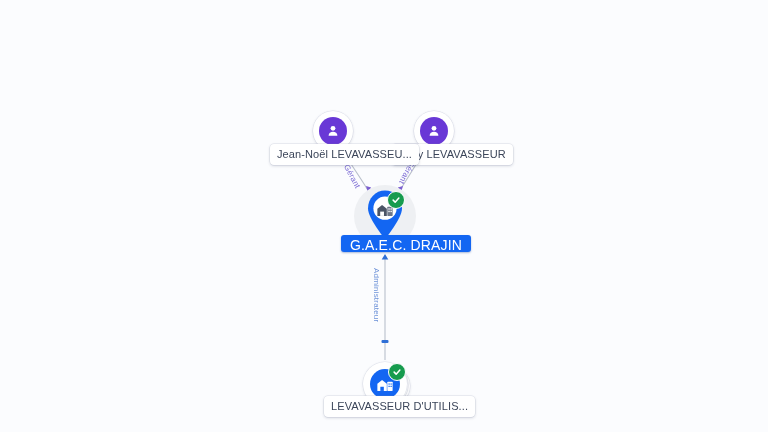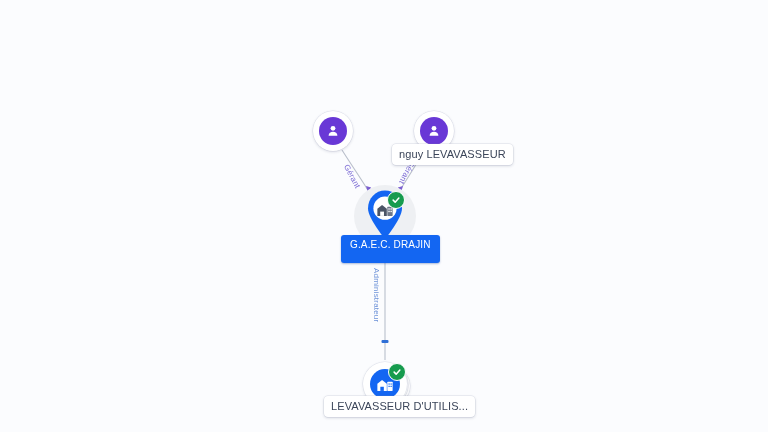--- a/index.html
+++ b/index.html
@@ -103,22 +103,22 @@
     align-items: center;
     justify-content: center;
   }
   .badge-check svg { display: block; }
 
   .selected-label {
     position: absolute;
     background: #1366f2;
     color: #ffffff;
     border-radius: 3px;
-    padding: 4px 9px 12px 9px;
-    font-size: 10px;
+    padding: 4px 9px 1px 9px;
+    font-size: 14px;
     line-height: 12px;
     white-space: nowrap;
     letter-spacing: 0.15px;
     box-shadow: 0 1px 2px rgba(20,60,140,0.35);
   }
 
   
   .company-stack-node {
     width: 54px;
     height: 50px;
@@ -199,20 +199,21 @@
     <div class="person-disc">
       <svg width="16" height="16" viewBox="0 0 24 24">
         <circle cx="12" cy="8" r="3.6" fill="#ffffff"></circle>
         <path d="M5.4 19c0-3.7 3-5.8 6.6-5.8s6.6 2.1 6.6 5.8z" fill="#ffffff"></path>
       </svg>
     </div>
   </div>
 
   <div class="label-chip" style="left:392px; top:144px;">nguy LEVAVASSEUR</div>
 
+  <div class="label-chip" style="left:270px; top:144px; z-index:3;">Jean-Noël LEVAVASSEU...</div>
 
   <div class="node company-pin-node" style="left:354px; top:185px; z-index:4;">
     <div class="pin-ring"></div>
     <div class="pin-shape">
       <svg width="44" height="52" viewBox="0 0 44 52">
         <path d="M22 51 C22 51 5 30.5 5 20.5 C5 10.3 12.6 2.6 22 2.6 C31.4 2.6 39 10.3 39 20.5 C39 30.5 22 51 22 51 Z" fill="#1366f2"></path>
         <circle cx="22" cy="20.2" r="11.6" fill="#ffffff"></circle>
       </svg>
     </div>
 

